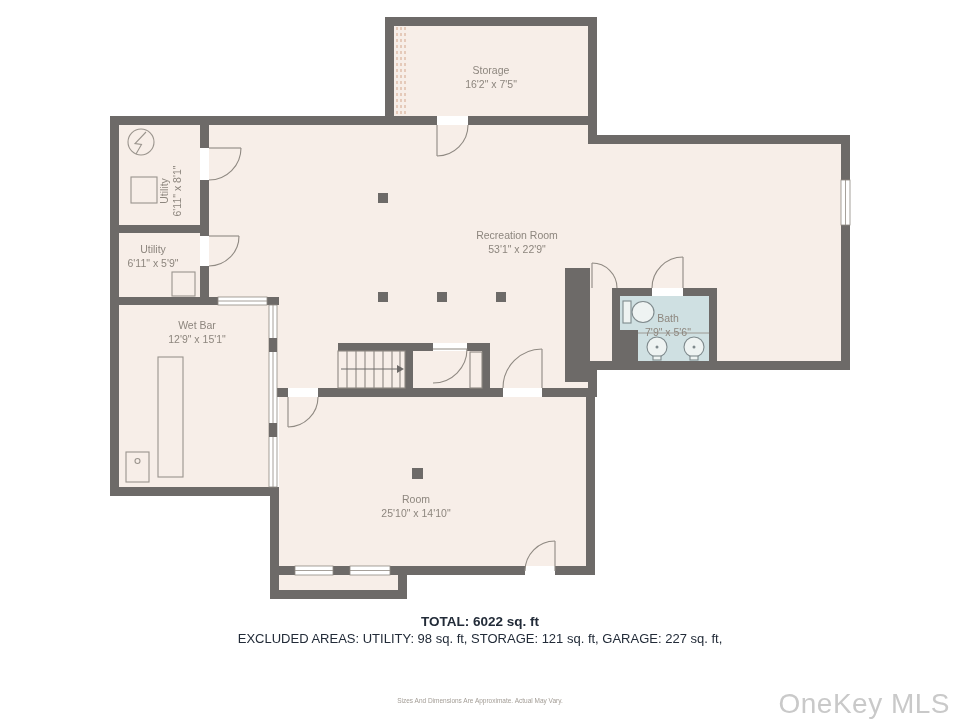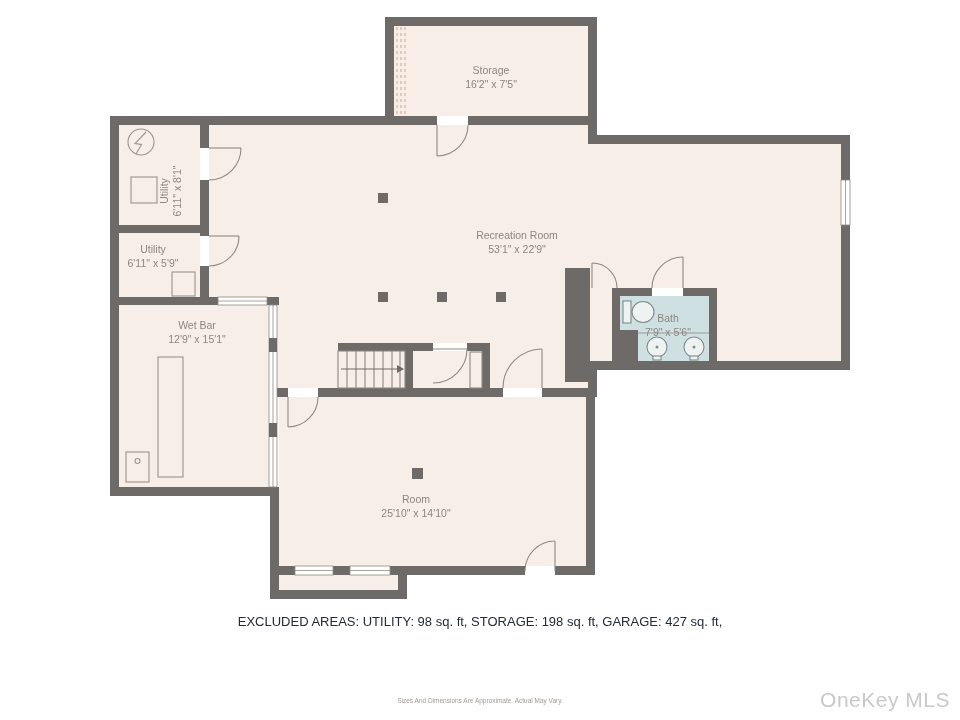--- a/index.html
+++ b/index.html
@@ -23,21 +23,21 @@
     position:absolute;left:0;top:614px;width:960px;text-align:center;
     color:#222b38;font-size:13px;line-height:15.5px;
   }
   .summary .total{font-weight:bold;font-size:13.5px;margin-bottom:1px;}
   .disclaimer{
     position:absolute;left:0;top:697px;width:960px;text-align:center;
     color:#a29c95;font-size:6.5px;
   }
   .watermark{
     position:absolute;right:10px;top:688px;
-    color:#c9c9c9;font-size:21px;letter-spacing:0.5px;
+    color:#c9c9c9;font-size:28px;letter-spacing:0.5px;
   }
 </style>
 </head>
 <body>
 
 
 
 <svg width="960" height="720" viewBox="0 0 960 720">
 
   <g>
@@ -200,20 +200,21 @@
     <text class="lbl" x="197" y="343">12'9" x 15'1"</text>
     <text class="lbl" x="668" y="322">Bath</text>
     <text class="lbl" x="668" y="336">7'9" x 5'6"</text>
     <text class="lbl" x="416" y="503">Room</text>
     <text class="lbl" x="416" y="517">25'10" x 14'10"</text>
   </g>
 </svg>
 
 
 <div class="summary">
-  <div>EXCLUDED AREAS: UTILITY: 98 sq. ft, STORAGE: 198 sq. ft, GARAGE: 427 sq. ft,</div>
+  <div class="total">TOTAL: 6022 sq. ft</div>
+  <div>EXCLUDED AREAS: UTILITY: 98 sq. ft, STORAGE: 121 sq. ft, GARAGE: 227 sq. ft,</div>
 </div>
 
 <div class="disclaimer">Sizes And Dimensions Are Approximate. Actual May Vary.</div>
 <div class="watermark">OneKey MLS</div>
 
 
 
 
 </body></html>

